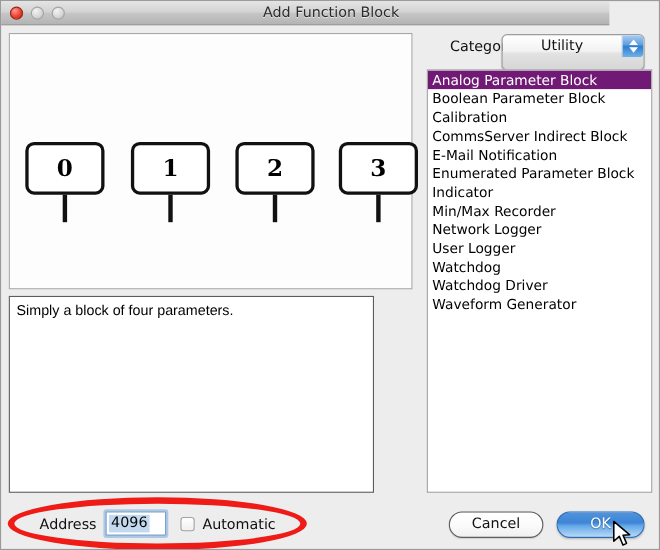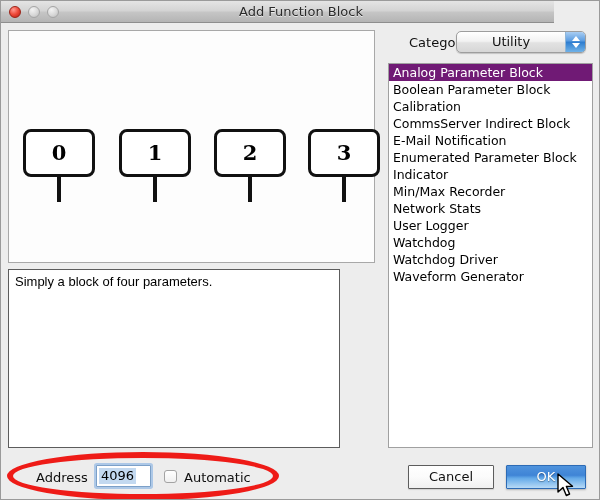--- a/index.html
+++ b/index.html
@@ -142,21 +142,21 @@
     top: 34px;
     font-size: 13px;
     color: #101010;
     font-family: "DejaVu Sans", sans-serif;
   }
   #category-popup {
     position: absolute;
     left: 455px;
     top: 30px;
     width: 130px;
-    height: 22px;
+    height: 33px;
     border: 1px solid #9d9d9d;
     border-radius: 5px;
     background: linear-gradient(to bottom, #ffffff 0%, #f2f2f2 46%, #e2e2e2 54%, #d6d6d6 100%);
     box-sizing: border-box;
     box-shadow: 0 1px 1px rgba(0,0,0,0.18);
     padding-left: 12px;
   }
   #category-value {
     position: absolute;
     left: 0;
@@ -271,21 +271,21 @@
     left: 183px;
     top: 469px;
     font-size: 13px;
     color: #101010;
     font-family: "DejaVu Sans", sans-serif;
   }
 
   .push-button {
     position: absolute;
     height: 24px;
-    border-radius: 1px;
+    border-radius: 12px;
     box-sizing: border-box;
     text-align: center;
     line-height: 22px;
     font-size: 13px;
     font-family: "DejaVu Sans", sans-serif;
   }
   #cancel-button {
     left: 407px;
     top: 464px;
     width: 86px;
@@ -376,21 +376,21 @@
 
   <div id="category-list">
     <div class="list-item selected">Analog Parameter Block</div>
     <div class="list-item">Boolean Parameter Block</div>
     <div class="list-item">Calibration</div>
     <div class="list-item">CommsServer Indirect Block</div>
     <div class="list-item">E-Mail Notification</div>
     <div class="list-item">Enumerated Parameter Block</div>
     <div class="list-item">Indicator</div>
     <div class="list-item">Min/Max Recorder</div>
-    <div class="list-item">Network Stats</div>
+    <div class="list-item">Network Logger</div>
     <div class="list-item">User Logger</div>
     <div class="list-item">Watchdog</div>
     <div class="list-item">Watchdog Driver</div>
     <div class="list-item">Waveform Generator</div>
   </div>
 
   <div id="address-label">Address</div>
   <div id="address-field">
     <div id="address-value" placeholder="4096">4096</div>
   </div>

